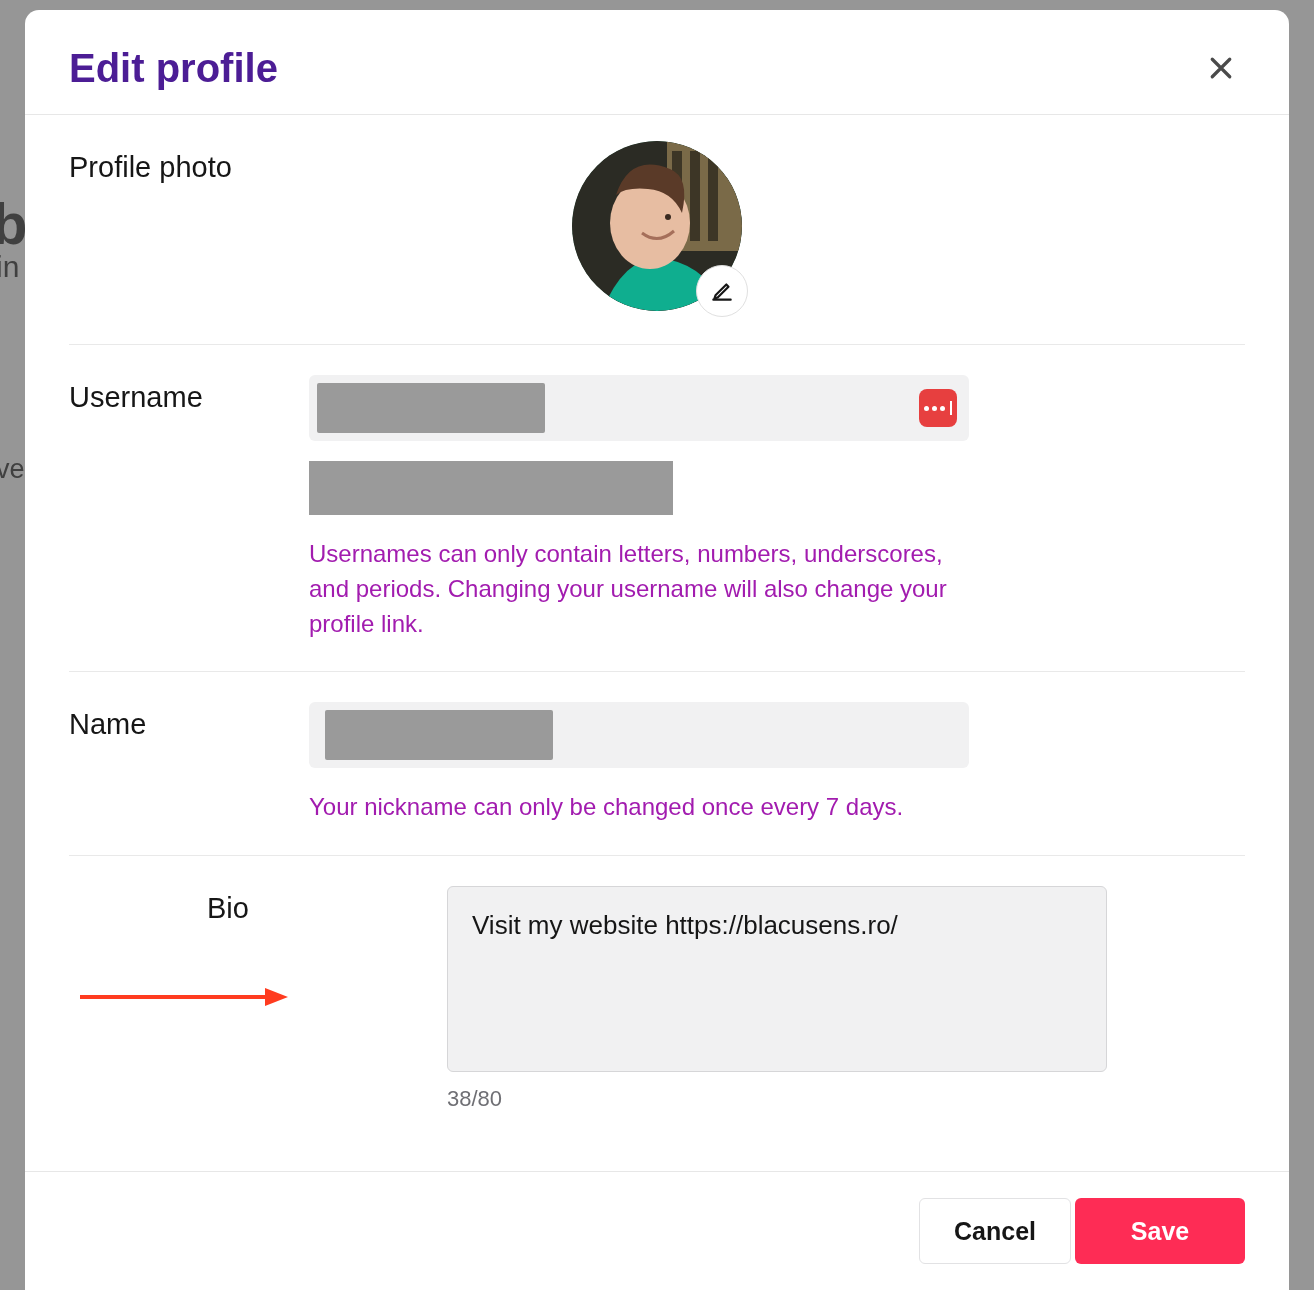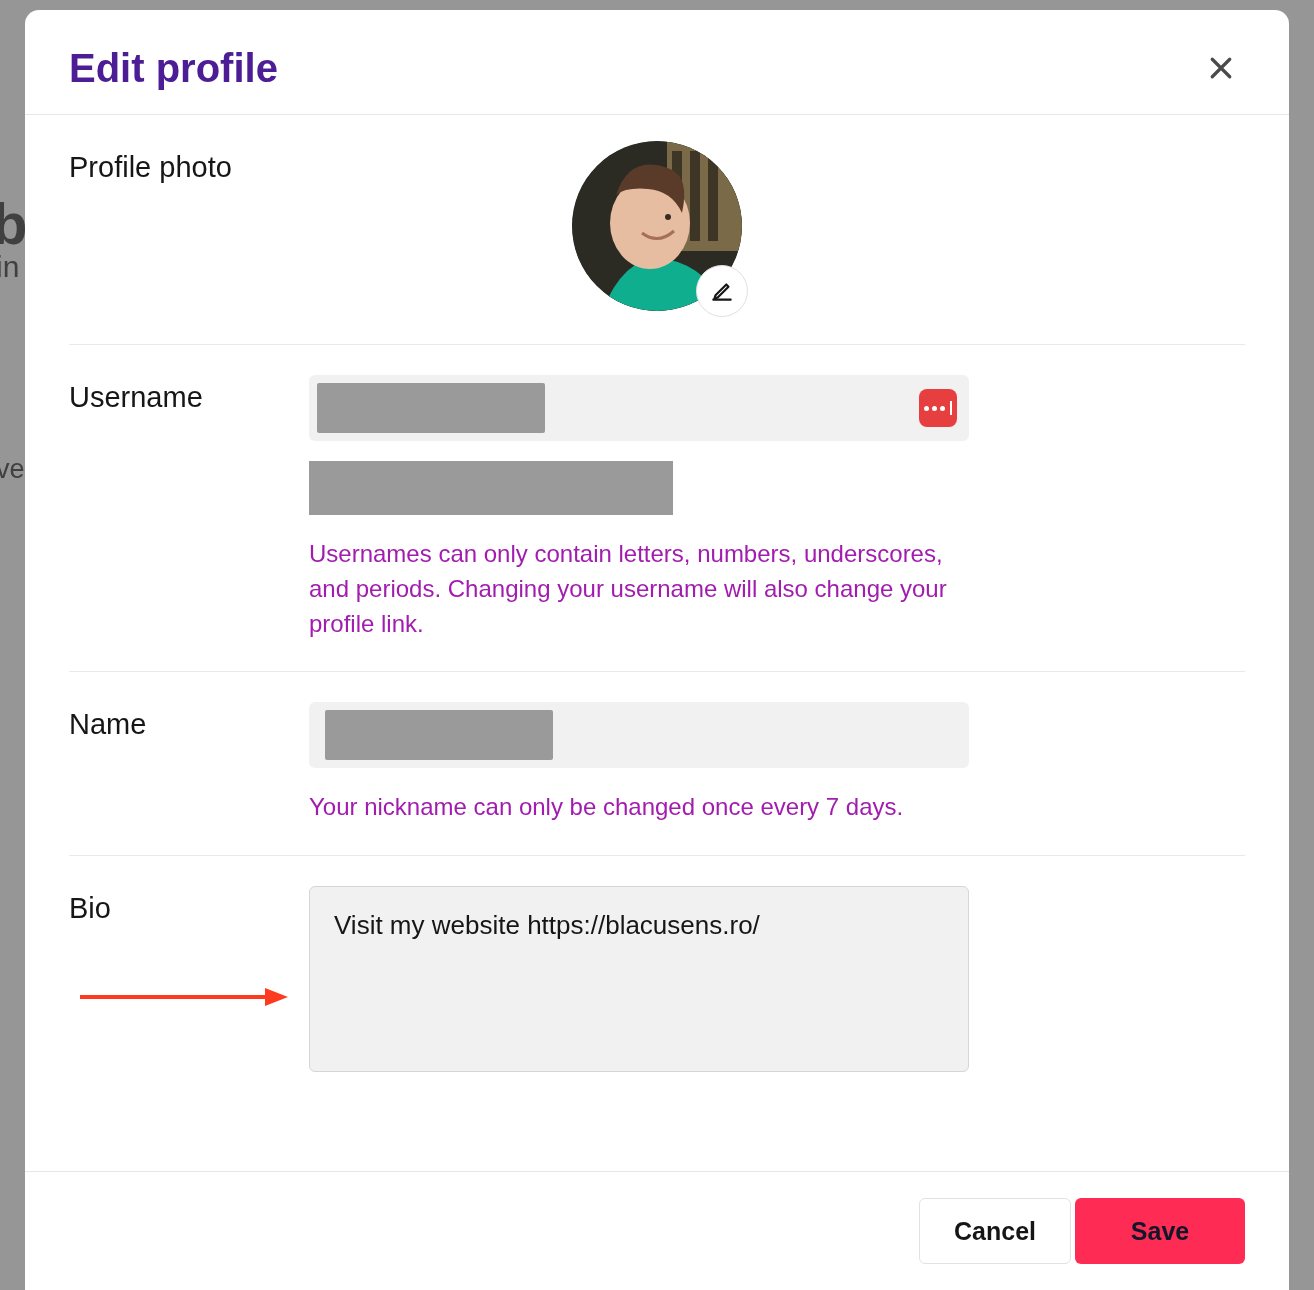--- a/index.html
+++ b/index.html
@@ -211,21 +211,21 @@
       cursor: pointer;
       border: 1px solid transparent;
     }
     .btn-secondary {
       background: #fff;
       border-color: #e2e2e4;
       color: #161616;
     }
     .btn-primary {
       background: #fe2c55;
-      color: #0f172a;
+      color: #ffffff;
       min-width: 170px;
     }
 
     
     .bg-hint {
       position: absolute;
       color: #404040;
       font-weight: 700;
     }
   </style>
@@ -308,24 +308,25 @@
       <div class="control-col">
         <div style="position:relative;">
           <div class="text-input">
             <div class="placeholder-block" style="width:228px; height:50px; left:16px;"></div>
           </div>
         </div>
         <p class="hint">Your nickname can only be changed once every 7 days.</p>
       </div>
     </div>
 
-    <div class="row no-border" style="padding-bottom:10px;">
+    <div class="row no-border" style="padding-bottom:10px;justify-content:center;">
       <div class="label-col">Bio</div>
       <div class="control-col bio-wrap">
         <div class="bio-field" contenteditable="true" style=""><span>Visit my website https://blacusens.ro/</span></div>
+        <div class="counter">38/80</div>
       </div>
     </div>
 
   </div>
 
   <div class="modal-footer">
     <div class="btn btn-secondary">Cancel</div>
     <div class="btn btn-primary">Save</div>
   </div>
 

